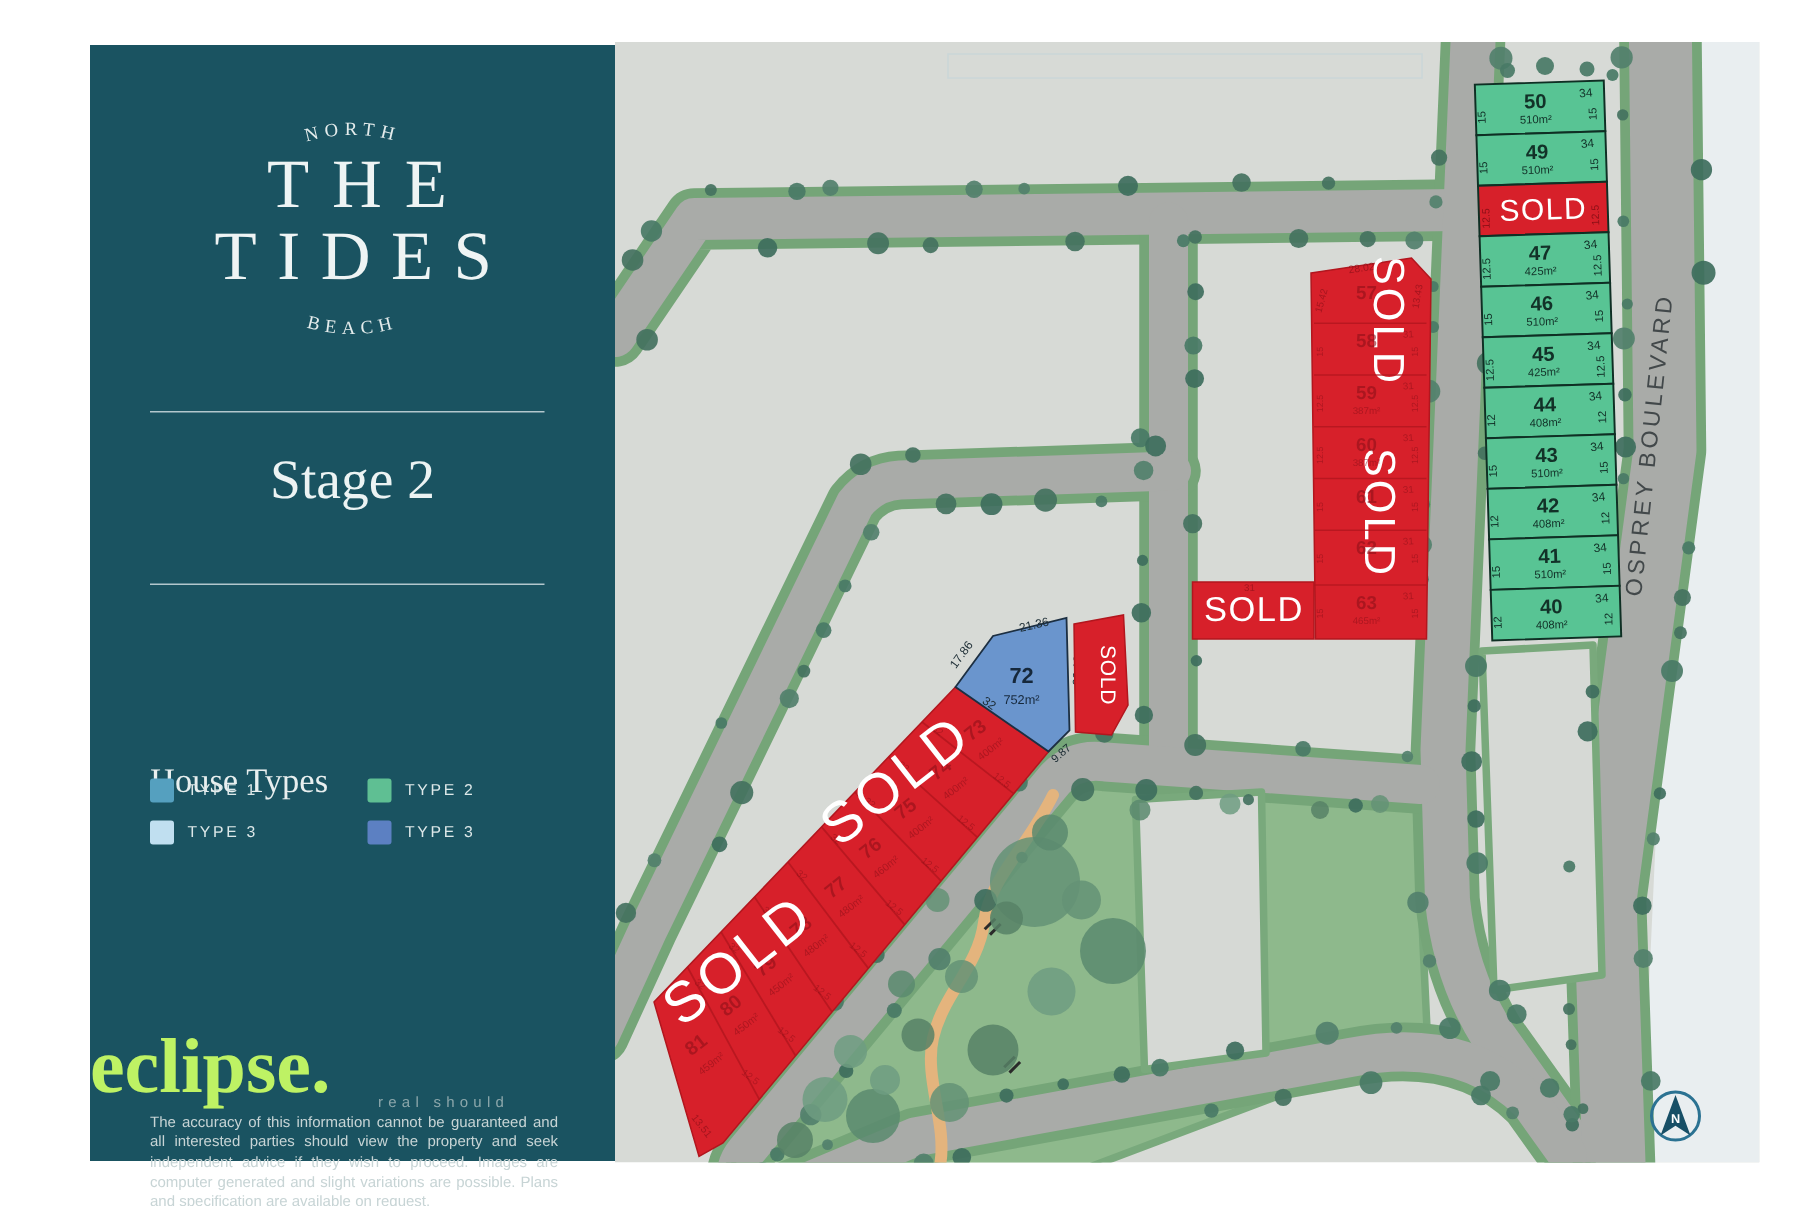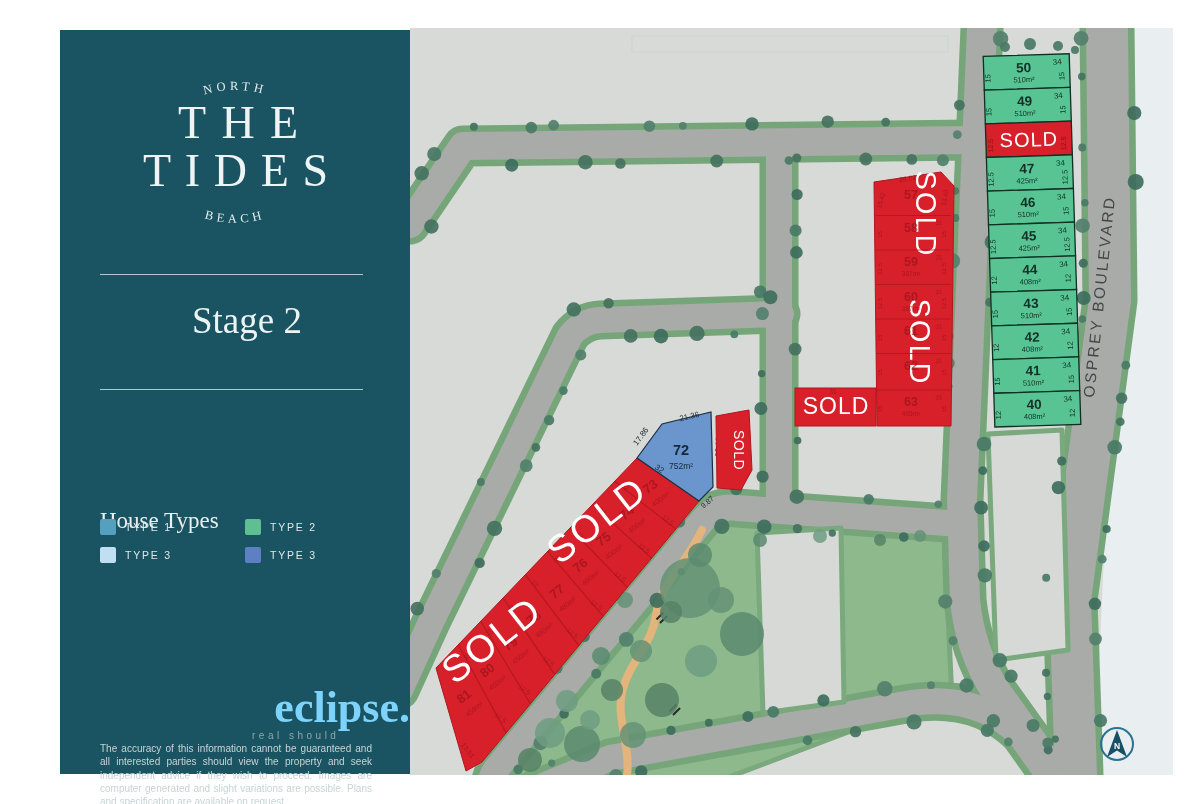--- a/index.html
+++ b/index.html
@@ -6,31 +6,31 @@
   body{width:1200px;height:804px;position:relative;background:#ffffff;
        font-family:"Liberation Sans",sans-serif;overflow:hidden;}
   svg{display:block;}
   svg text{font-family:"Liberation Sans",sans-serif;}
   .serif{font-family:"Liberation Serif",serif;}
 
   .sidebar{position:absolute;left:60px;top:30px;width:350px;height:744px;
            background:#1a5361;color:#e9f0f0;}
   .divider{position:absolute;left:40px;width:263px;height:1px;background:#cfdce0;opacity:.85;}
   .stage{position:absolute;top:271px;left:0;width:100%;text-align:center;
-         font-family:"Liberation Serif",serif;font-size:37px;line-height:39px;color:#ecf3f3;padding-left:12px;}
+         font-family:"Liberation Serif",serif;font-size:37px;line-height:39px;color:#ecf3f3;}
   .house-heading{position:absolute;top:446px;left:40px;font-family:"Liberation Serif",serif;
          font-size:23px;color:#e8efef;margin-top:32px;}
   #legend{position:absolute;top:483px;left:40px;display:grid;
           grid-auto-flow:column;grid-template-rows:repeat(2,28px);
           grid-template-columns:145px 145px;align-items:center;}
   .leg-row{display:flex;align-items:center;gap:9px;}
   .leg-swatch{width:16px;height:16px;border-radius:2px;flex:0 0 16px;}
   .leg-label{font-size:10.5px;letter-spacing:1.8px;color:#dde8e9;}
-  .brand{position:absolute;top:652px;left:0;width:100%;text-align:right;
-         font-family:"Liberation Serif",serif;font-weight:bold;font-size:44px;color:#7dd3fc;}
+  .brand{position:absolute;top:652px;left:0;width:100%;text-align:left;
+         font-family:"Liberation Serif",serif;font-weight:bold;font-size:52px;color:#bef264;}
   .tagline{position:absolute;top:700px;left:192px;font-size:10px;letter-spacing:3.5px;
          color:#8ca7ab;}
   .disclaimer{position:absolute;top:712px;left:40px;width:272px;font-size:10px;
          line-height:1.33;text-align:justify;color:#c7d4d5;}
 </style>
 </head>
 <body>
 
 <svg id="map" width="1200" height="804" viewBox="0 0 1200 804">
   <defs>

